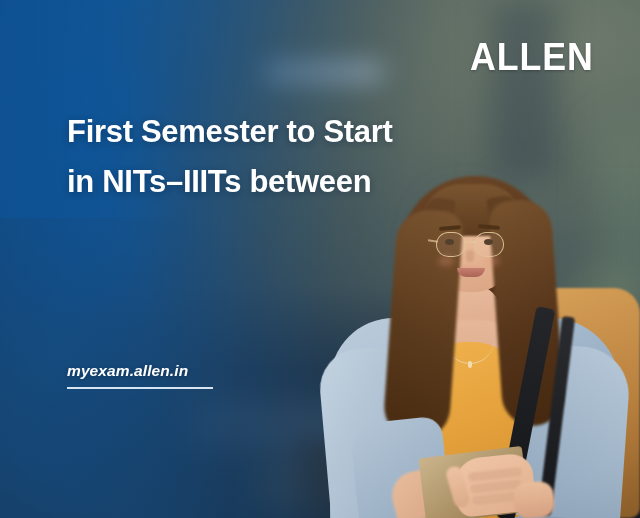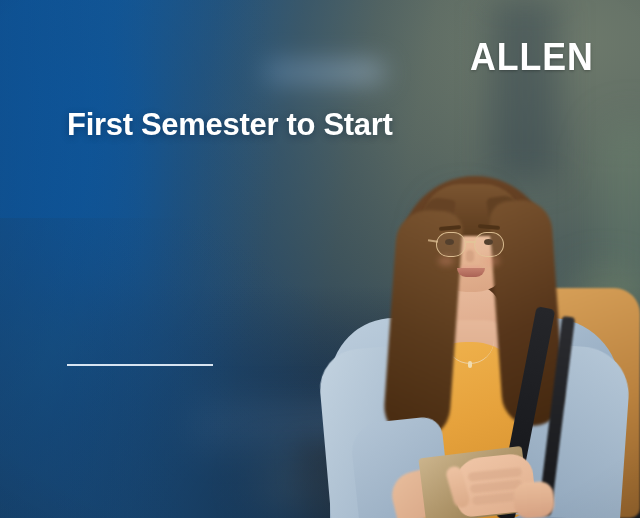--- a/index.html
+++ b/index.html
@@ -230,21 +230,21 @@
     text-shadow:0 1px 3px rgba(0,0,0,.28);
   }
   .headline {
     position:absolute; left:67px; top:104px;
     color:#ffffff;
     font-size:31px; font-weight:bold; line-height:1.38;
     letter-spacing:-.3px;
     text-shadow:0 2px 7px rgba(6,30,58,.38);
     white-space:nowrap;
   }
-  .headline div { display:block; }
+  .headline div { display:block;margin-top:7px; }
   .url-wrap { position:absolute; left:67px; top:362px; }
   .url {
     display:inline-block;
     color:#ffffff; font-style:italic; font-weight:bold;
     font-size:15.5px; letter-spacing:.1px;
     text-shadow:0 1px 4px rgba(6,30,58,.45);
     padding-bottom:5px;
   }
   .url-underline {
     display:block; height:1.6px; width:146px;
@@ -317,19 +317,21 @@
     <div class="st wrist-r"></div>
   </div>
 
   <div class="figure-blend"></div>
   <div class="vignette"></div>
 
   <div class="logo">ALLEN</div>
 
   <div class="headline">
     <div>First Semester to Start</div>
+    <div>in NITs–IIITs between</div>
   </div>
 
   <div class="url-wrap">
+    <span class="url">myexam.allen.in</span>
     <span class="url-underline"></span>
   </div>
 
 </div>
 
 </body></html>

